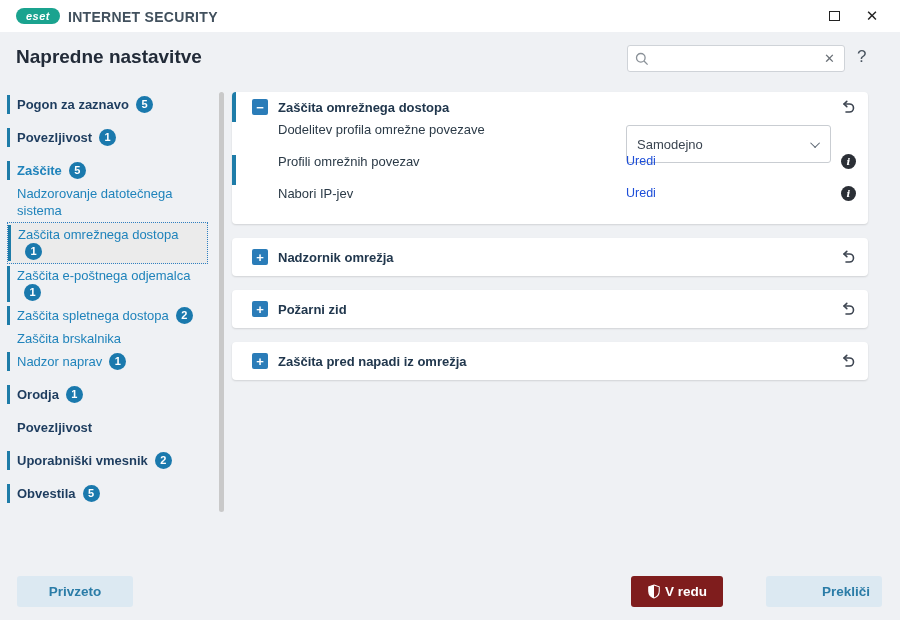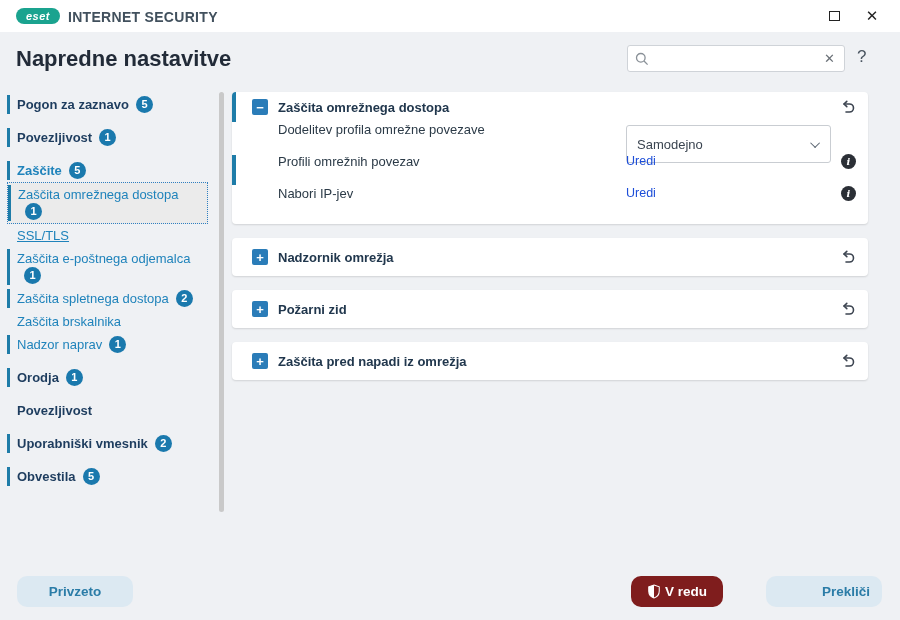--- a/index.html
+++ b/index.html
@@ -12,21 +12,21 @@
           border-radius:8px; color:#fff; font-weight:bold; font-style:italic; font-size:11px;
           display:flex; align-items:center; justify-content:center; letter-spacing:0.5px; }
   .product { position:absolute; left:68px; top:9px; font-size:14px; font-weight:bold; color:#41505d; letter-spacing:0.3px; }
   .win-btn { position:absolute; top:4px; width:28px; height:24px; display:flex; align-items:center; justify-content:center; cursor:default; }
   .win-max { right:52px; }
   .win-close { right:14px; font-size:15px; color:#222; }
   .max-glyph { width:11px; height:10px; border:1.4px solid #222; display:inline-block; }
 
   
   .header { position:absolute; left:0; top:32px; width:900px; height:52px; background:#eff1f4; }
-  .page-title { position:absolute; left:16px; top:14px; font-size:22px; font-weight:bold; color:#222b38; }
+  .page-title { position:absolute; left:16px; top:14px; font-size:19px; font-weight:bold; color:#222b38; }
   .searchbox { position:absolute; left:627px; top:13px; width:218px; height:27px; background:#fff;
                border:1px solid #cfd3d8; border-radius:3px; display:flex; align-items:center; padding:0 7px; }
   .searchbox input { flex:1; border:none; outline:none; font-size:13px; color:#333; min-width:0; background:transparent; }
   .search-clear { color:#6a7077; font-size:13px; padding:0 2px; cursor:default; }
   .help { position:absolute; left:857px; top:15px; font-size:17px; color:#4a5560; cursor:default; }
 
   
   .sidebar { position:absolute; left:0; top:84px; width:230px; bottom:56px; padding-top:9px; overflow:hidden; }
   .sb-item { position:relative; padding:3px 30px 3px 17px; font-size:13px; line-height:17px; cursor:pointer; }
   .sb-item.gap { margin-top:10px; }
@@ -60,21 +60,21 @@
             background:#fff; display:flex; align-items:center; padding:0 10px; cursor:pointer; }
   .select-value { flex:1; font-size:13px; color:#3a4450; }
   .chev { width:7px; height:7px; border-left:1.5px solid #5a6470; border-bottom:1.5px solid #5a6470;
           transform:rotate(-45deg) translateY(-2px); }
   .link { position:absolute; left:394px; font-size:12.5px; color:#1d4ed8; text-decoration:none; cursor:pointer; }
   .info { position:absolute; right:12px; width:15px; height:15px; border-radius:50%; background:#2b2f36; color:#fff;
           font-family:"DejaVu Serif", serif; font-style:italic; font-size:10px; font-weight:bold;
           display:flex; align-items:center; justify-content:center; cursor:default; }
 
   
-  .btn { position:absolute; height:31px; border:none; border-radius:10px; font-family:"Liberation Sans",sans-serif;
+  .btn { position:absolute; height:31px; border:none; border-radius:3px; font-family:"Liberation Sans",sans-serif;
          font-size:13.5px; font-weight:bold; cursor:pointer; display:flex; align-items:center; justify-content:center; }
   .btn-light { background:#dce9f2; color:#2b7ca7; }
   .btn-default { left:17px; bottom:13px; width:116px; }
   .btn-ok { left:631px; bottom:13px; width:92px; background:#7f1d1d; color:#fff; gap:4px; }
   .btn-cancel { right:18px; bottom:13px; width:116px;padding-left:44px; }
 </style>
 </head>
 <body>
 
 <div class="titlebar">
@@ -98,22 +98,22 @@
     <input value="" placeholder="" style="">
     <span class="search-clear">✕</span>
   </div>
   <div class="help">?</div>
 </div>
 
 <div class="sidebar">
     <div class="sb-item lvl1 bar"><span class="sb-label">Pogon za zaznavo</span><span class="badge">5</span></div>
     <div class="sb-item lvl1 bar gap"><span class="sb-label">Povezljivost</span><span class="badge">1</span></div>
     <div class="sb-item lvl1 bar gap active-cat"><span class="sb-label">Zaščite</span><span class="badge">5</span></div>
+    <div class="sb-item lvl2"><span class="sb-label">Nadzorovanje datotečnega sistema</span></div>
     <div class="sb-item lvl2 bar selected"><span class="sb-label">Zaščita omrežnega dostopa</span><span class="badge">1</span></div>
-    <div class="sb-item lvl2"><span class="sb-label u">SSL/TLS</span></div>
     <div class="sb-item lvl2 bar"><span class="sb-label">Zaščita e-poštnega odjemalca</span><span class="badge">1</span></div>
     <div class="sb-item lvl2 bar"><span class="sb-label">Zaščita spletnega dostopa</span><span class="badge">2</span></div>
     <div class="sb-item lvl2"><span class="sb-label">Zaščita brskalnika</span></div>
     <div class="sb-item lvl2 bar"><span class="sb-label">Nadzor naprav</span><span class="badge">1</span></div>
     <div class="sb-item lvl1 bar gap"><span class="sb-label">Orodja</span><span class="badge">1</span></div>
     <div class="sb-item lvl1 gap"><span class="sb-label">Povezljivost</span></div>
     <div class="sb-item lvl1 bar gap"><span class="sb-label">Uporabniški vmesnik</span><span class="badge">2</span></div>
     <div class="sb-item lvl1 bar gap"><span class="sb-label">Obvestila</span><span class="badge">5</span></div>
   </div>
 <div class="scroll-thumb"></div>

